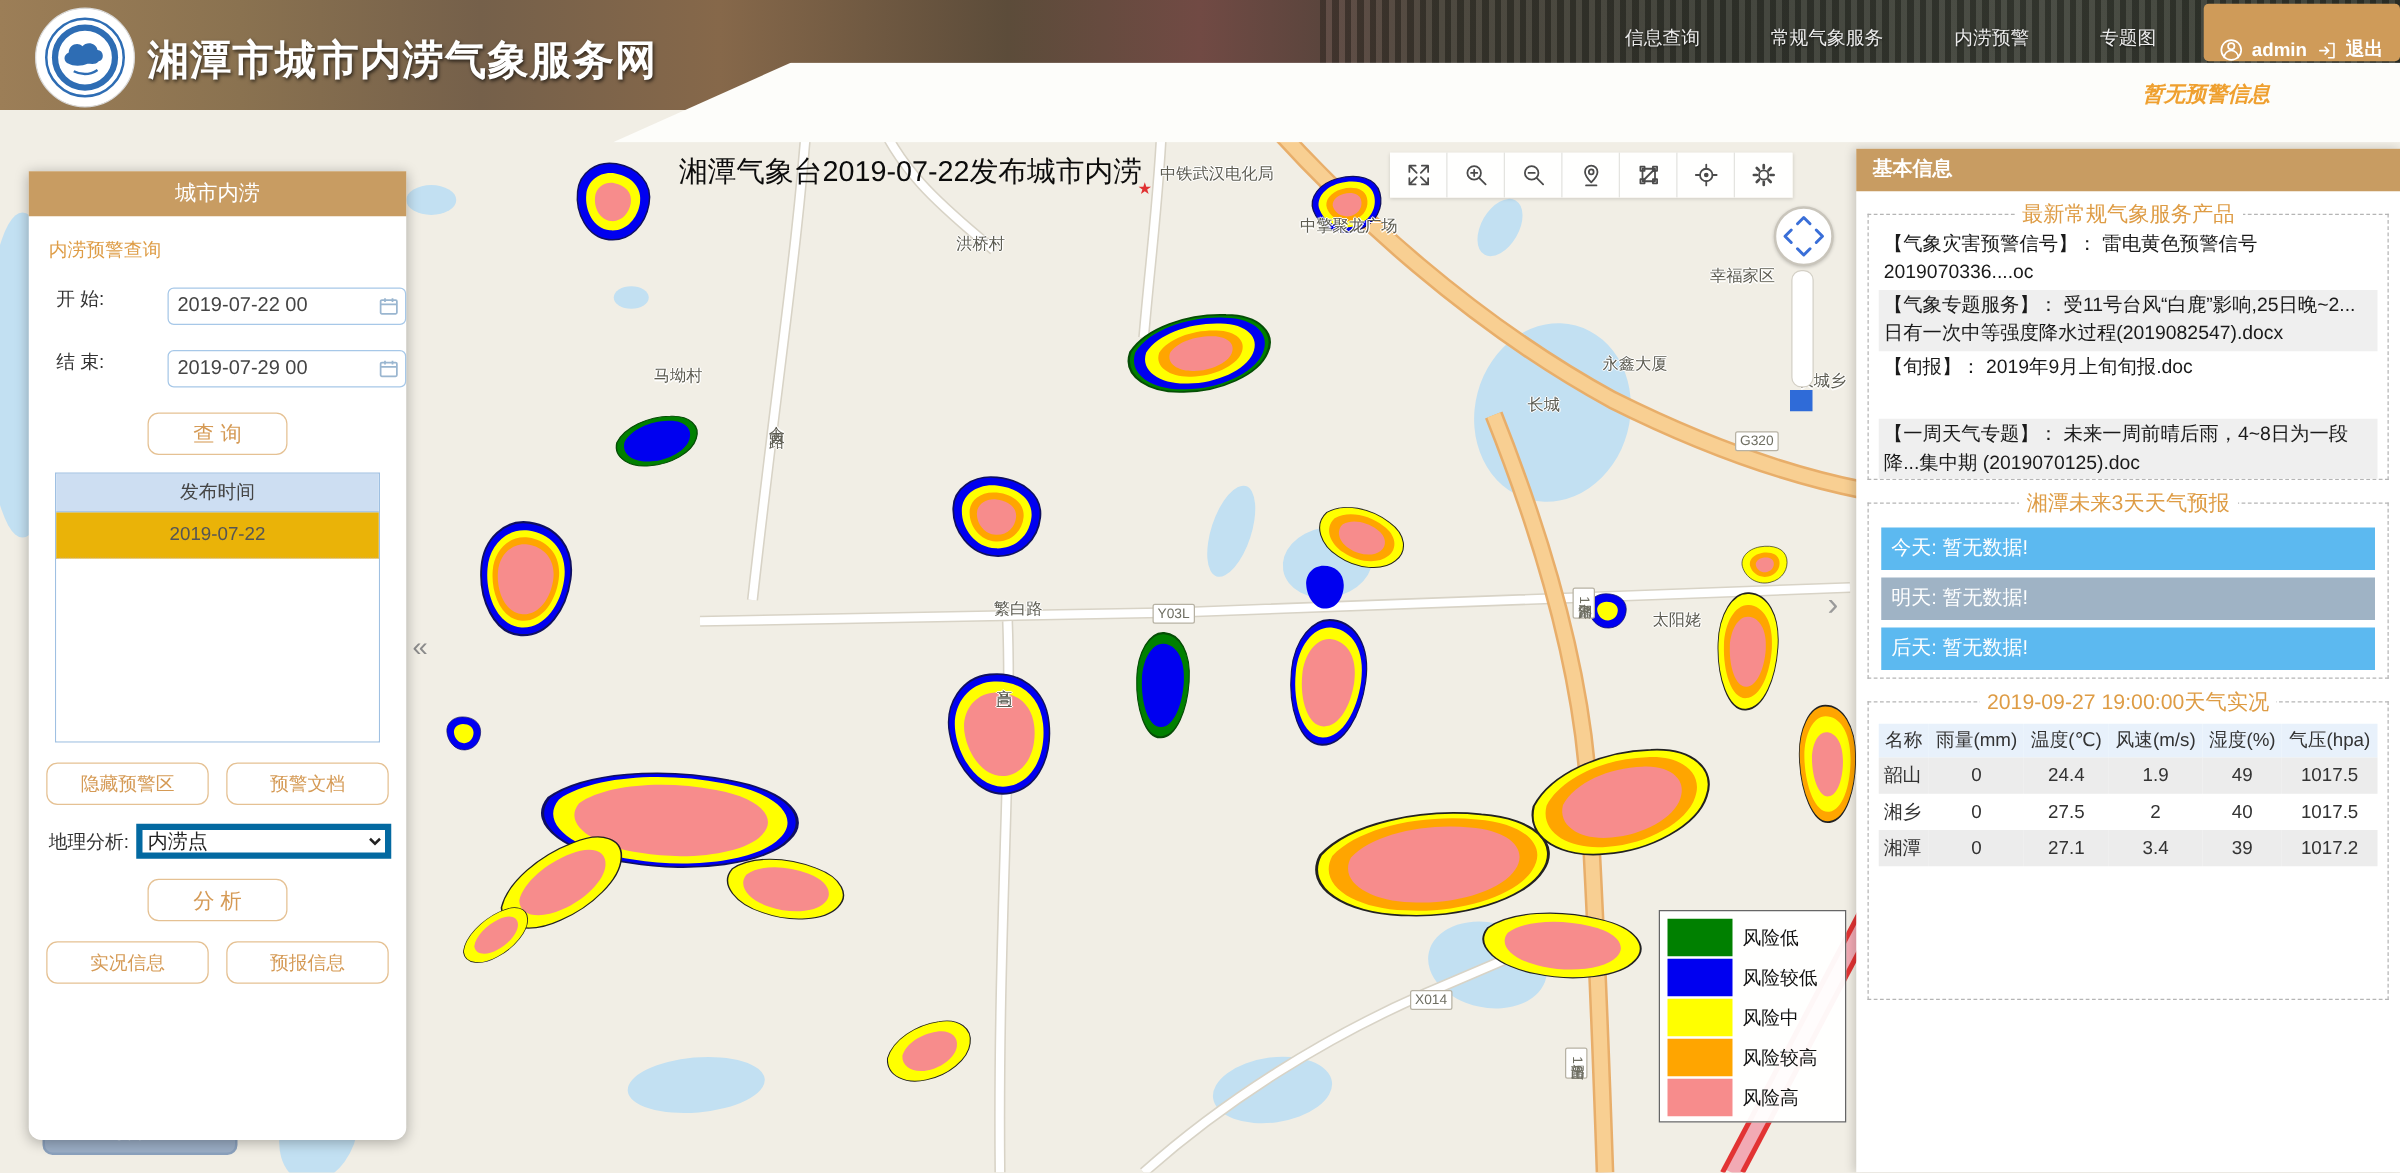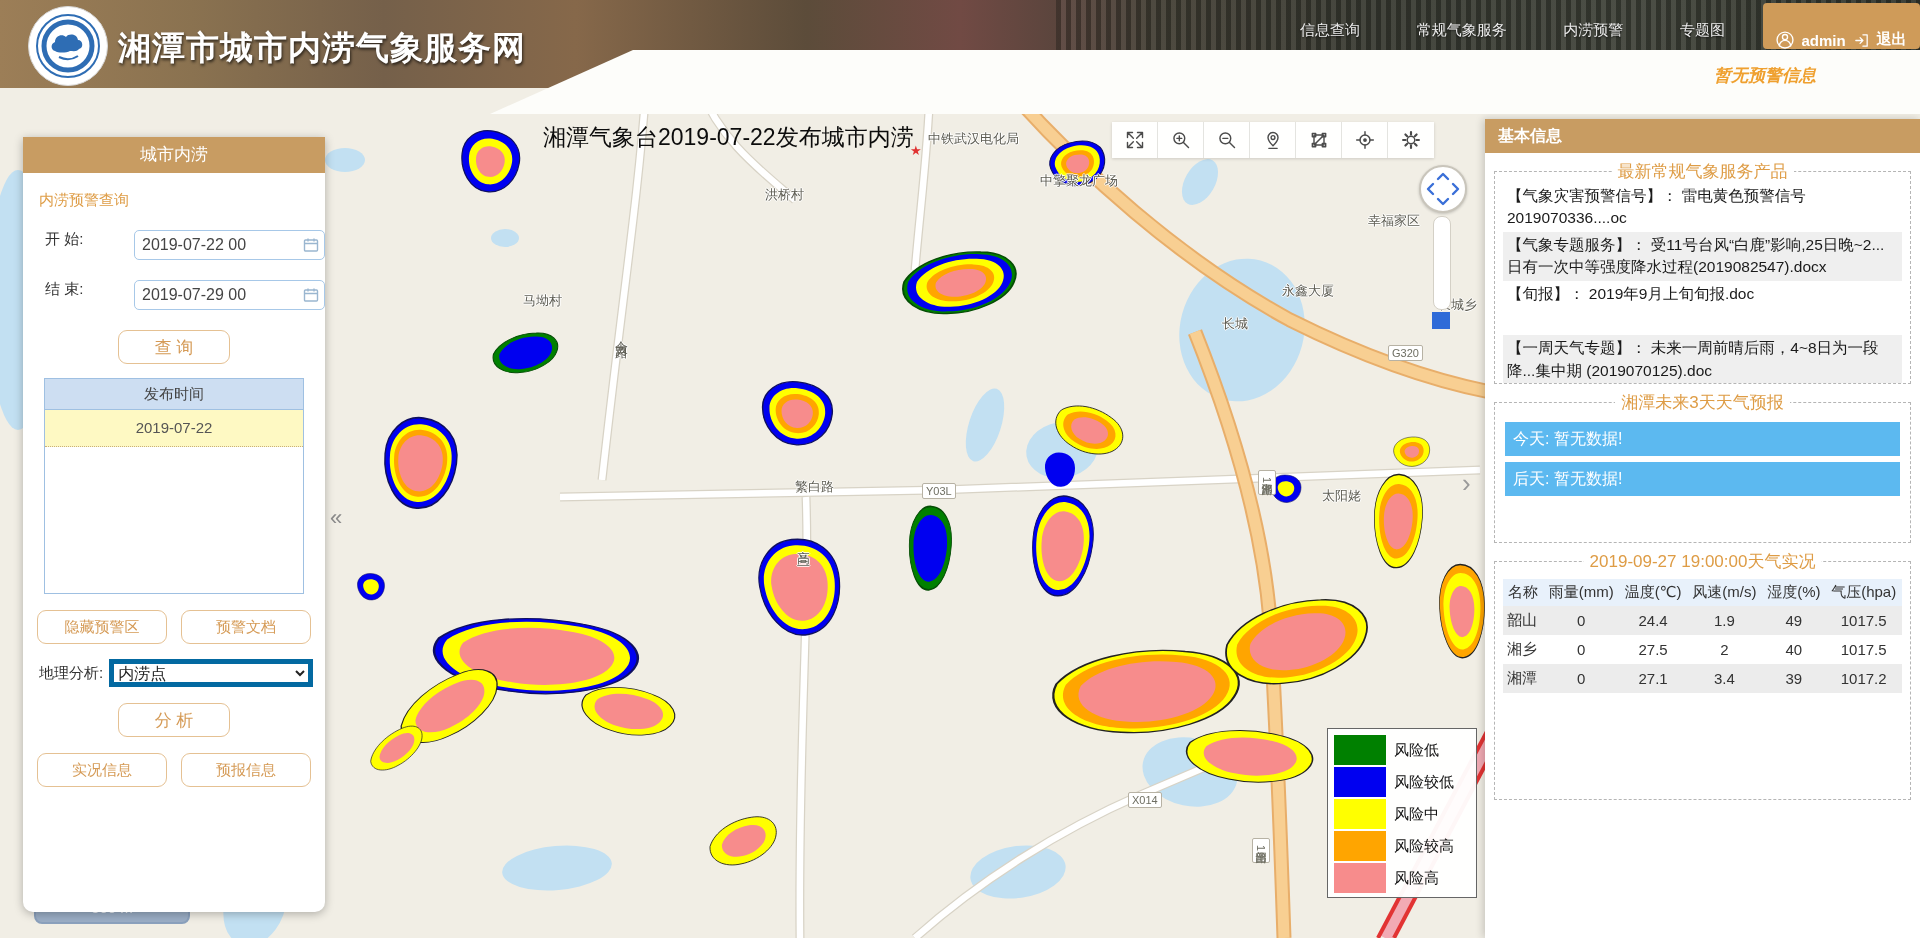--- a/index.html
+++ b/index.html
@@ -79,21 +79,21 @@
   .date-input{width:158px;height:28px;border:1px solid #a7c8e8;border-radius:5px;font-size:16px;color:#444;
     padding:0 24px 0 7px;font-family:inherit;margin-left:48px;}
   .cal-icon{position:absolute;right:6px;top:7px;}
   .cal-icon svg{stroke:#9ab6d0;fill:none;stroke-width:1.4;}
   .pill-btn{display:block;background:#fff;border:1px solid #e5c193;border-radius:9px;color:#d59a55;
     font-size:16px;cursor:pointer;font-family:inherit;}
   #query-btn{width:112px;height:34px;margin:20px auto 0;font-size:17px;}
   #result-table{width:258px;margin:14px auto 0;border:1px solid #9fc0e2;}
   #result-table .rt-head{height:30px;background:#cddef2;border-bottom:1px solid #9fc0e2;color:#444;
     font-size:15px;text-align:center;line-height:30px;}
-  #result-table .rt-selected{height:36px;background:#fef9c3;border-bottom:1px dotted #c9b07a;color:#555;
+  #result-table .rt-selected{height:36px;background:#eab308;border-bottom:1px dotted #c9b07a;color:#555;
     font-size:15px;text-align:center;line-height:36px;cursor:pointer;}
   #result-table .rt-empty{height:146px;background:#fff;}
   .btn-row{display:flex;gap:14px;margin:16px 14px 0;}
   .btn-row .pill-btn{flex:1;height:34px;font-size:15px;}
   #geo-row{display:flex;align-items:center;margin:15px 0 0 16px;}
   #geo-row label{font-size:15px;color:#333;margin-right:6px;}
   #geo-select{width:204px;height:28px;border:5px solid #0369a1;font-size:16px;color:#222;background:#fff;font-family:inherit;}
   #analyze-btn{width:112px;height:34px;margin:16px auto 0;font-size:17px;}
 
   
@@ -525,20 +525,24 @@
     <div class="prod-item">【气象专题服务】： 受11号台风“白鹿”影响,25日晚~2...日有一次中等强度降水过程(2019082547).docx</div>
     <div class="prod-item tall">【旬报】： 2019年9月上旬旬报.doc</div>
     <div class="prod-item">【一周天气专题】： 未来一周前晴后雨，4~8日为一段降...集中期 (2019070125).doc</div>
 
   </fieldset>
 
   <fieldset id="fs-forecast">
     <legend>湘潭未来3天天气预报</legend>
     <div class="fc-bar" style="background: rgb(92, 185, 240);">
       <span>今天:</span>
+      <span>暂无数据!</span>
+    </div>
+    <div class="fc-bar" style="background: rgb(159, 179, 197);">
+      <span>明天:</span>
       <span>暂无数据!</span>
     </div>
     <div class="fc-bar" style="background: rgb(92, 185, 240);">
       <span>后天:</span>
       <span>暂无数据!</span>
     </div>
   </fieldset>
 
   <fieldset id="fs-live">
     <legend>2019-09-27 19:00:00天气实况</legend>

